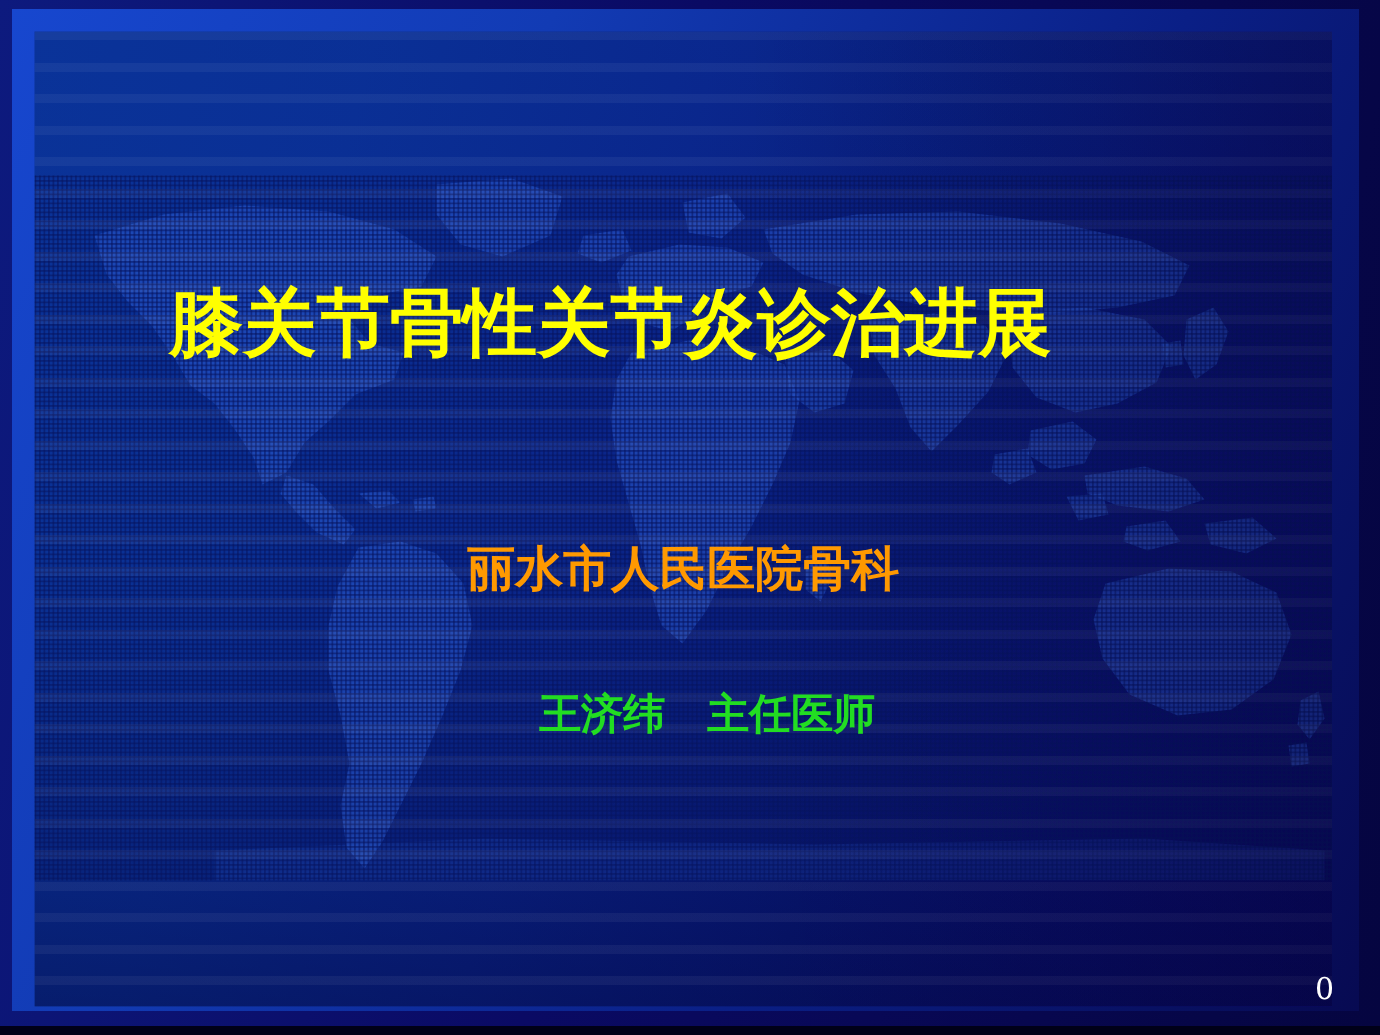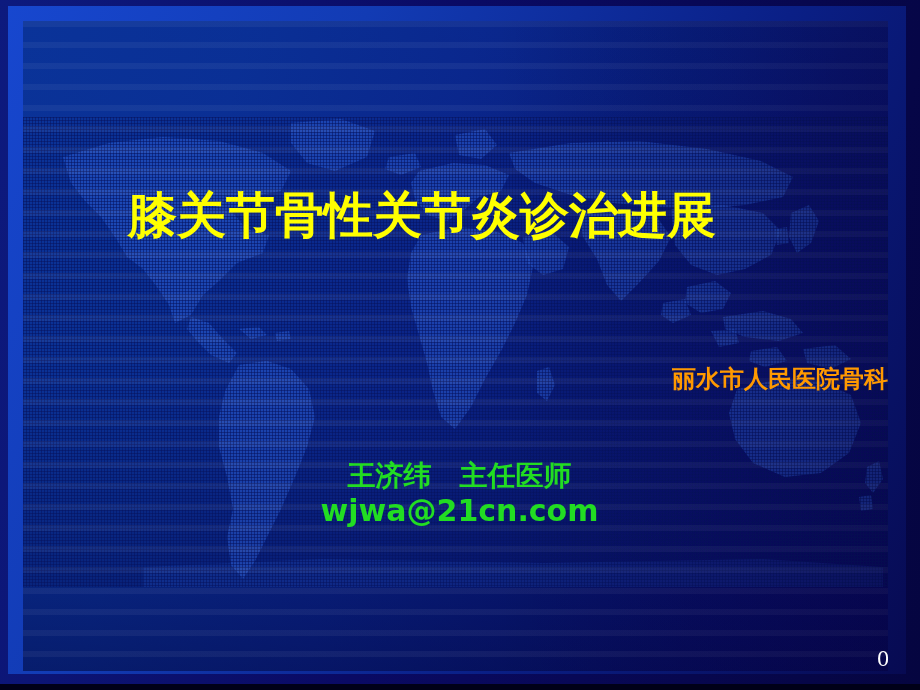--- a/index.html
+++ b/index.html
@@ -126,21 +126,21 @@
   }
 
   
   #text-stack {
     position: absolute;
     inset: 0;
   }
 
   .slide-title {
     position: absolute;
-    left: 15px;
+    left: 0;
     top: 166px;
     width: 768px;
     text-align: center;
     color: #ffff00;
     font-family: "DejaVu Sans", "Liberation Sans", sans-serif;
     font-weight: bold;
     font-size: 49px;
     line-height: 58px;
     letter-spacing: 0px;
     white-space: nowrap;
@@ -150,29 +150,28 @@
     position: absolute;
     left: 0;
     top: 340px;
     width: 865px;
     text-align: center;
   }
   .affiliation-line {
     color: #ff9900;
     font-family: "DejaVu Sans", "Liberation Sans", sans-serif;
     font-weight: bold;
-    font-size: 24px;
+    font-size: 32px;
     line-height: 37px;
     white-space: nowrap;
-    text-align: right;
   }
 
   .author-block {
     position: absolute;
-    left: 4px;
+    left: 16px;
     top: 437px;
     width: 865px;
     text-align: center;
   }
   .author-line {
     color: #22dd22;
     font-family: "DejaVu Sans", "Liberation Sans", sans-serif;
     font-weight: bold;
     font-size: 28px;
     line-height: 35px;
@@ -285,21 +284,20 @@
     <div id="text-stack">
 
       <div class="slide-title">膝关节骨性关节炎诊治进展</div>
 
       <div class="affiliation-block">
         <div class="affiliation-line">丽水市人民医院骨科</div>
       </div>
 
       <div class="author-block">
         <div class="author-line">王济纬　主任医师</div>
-        <div class="email-line">wjwa@21cn.com</div>
       </div>
 
     </div>
 
     <div id="page-number">0</div>
 
   </div>
 </div>
 
 </body></html>

